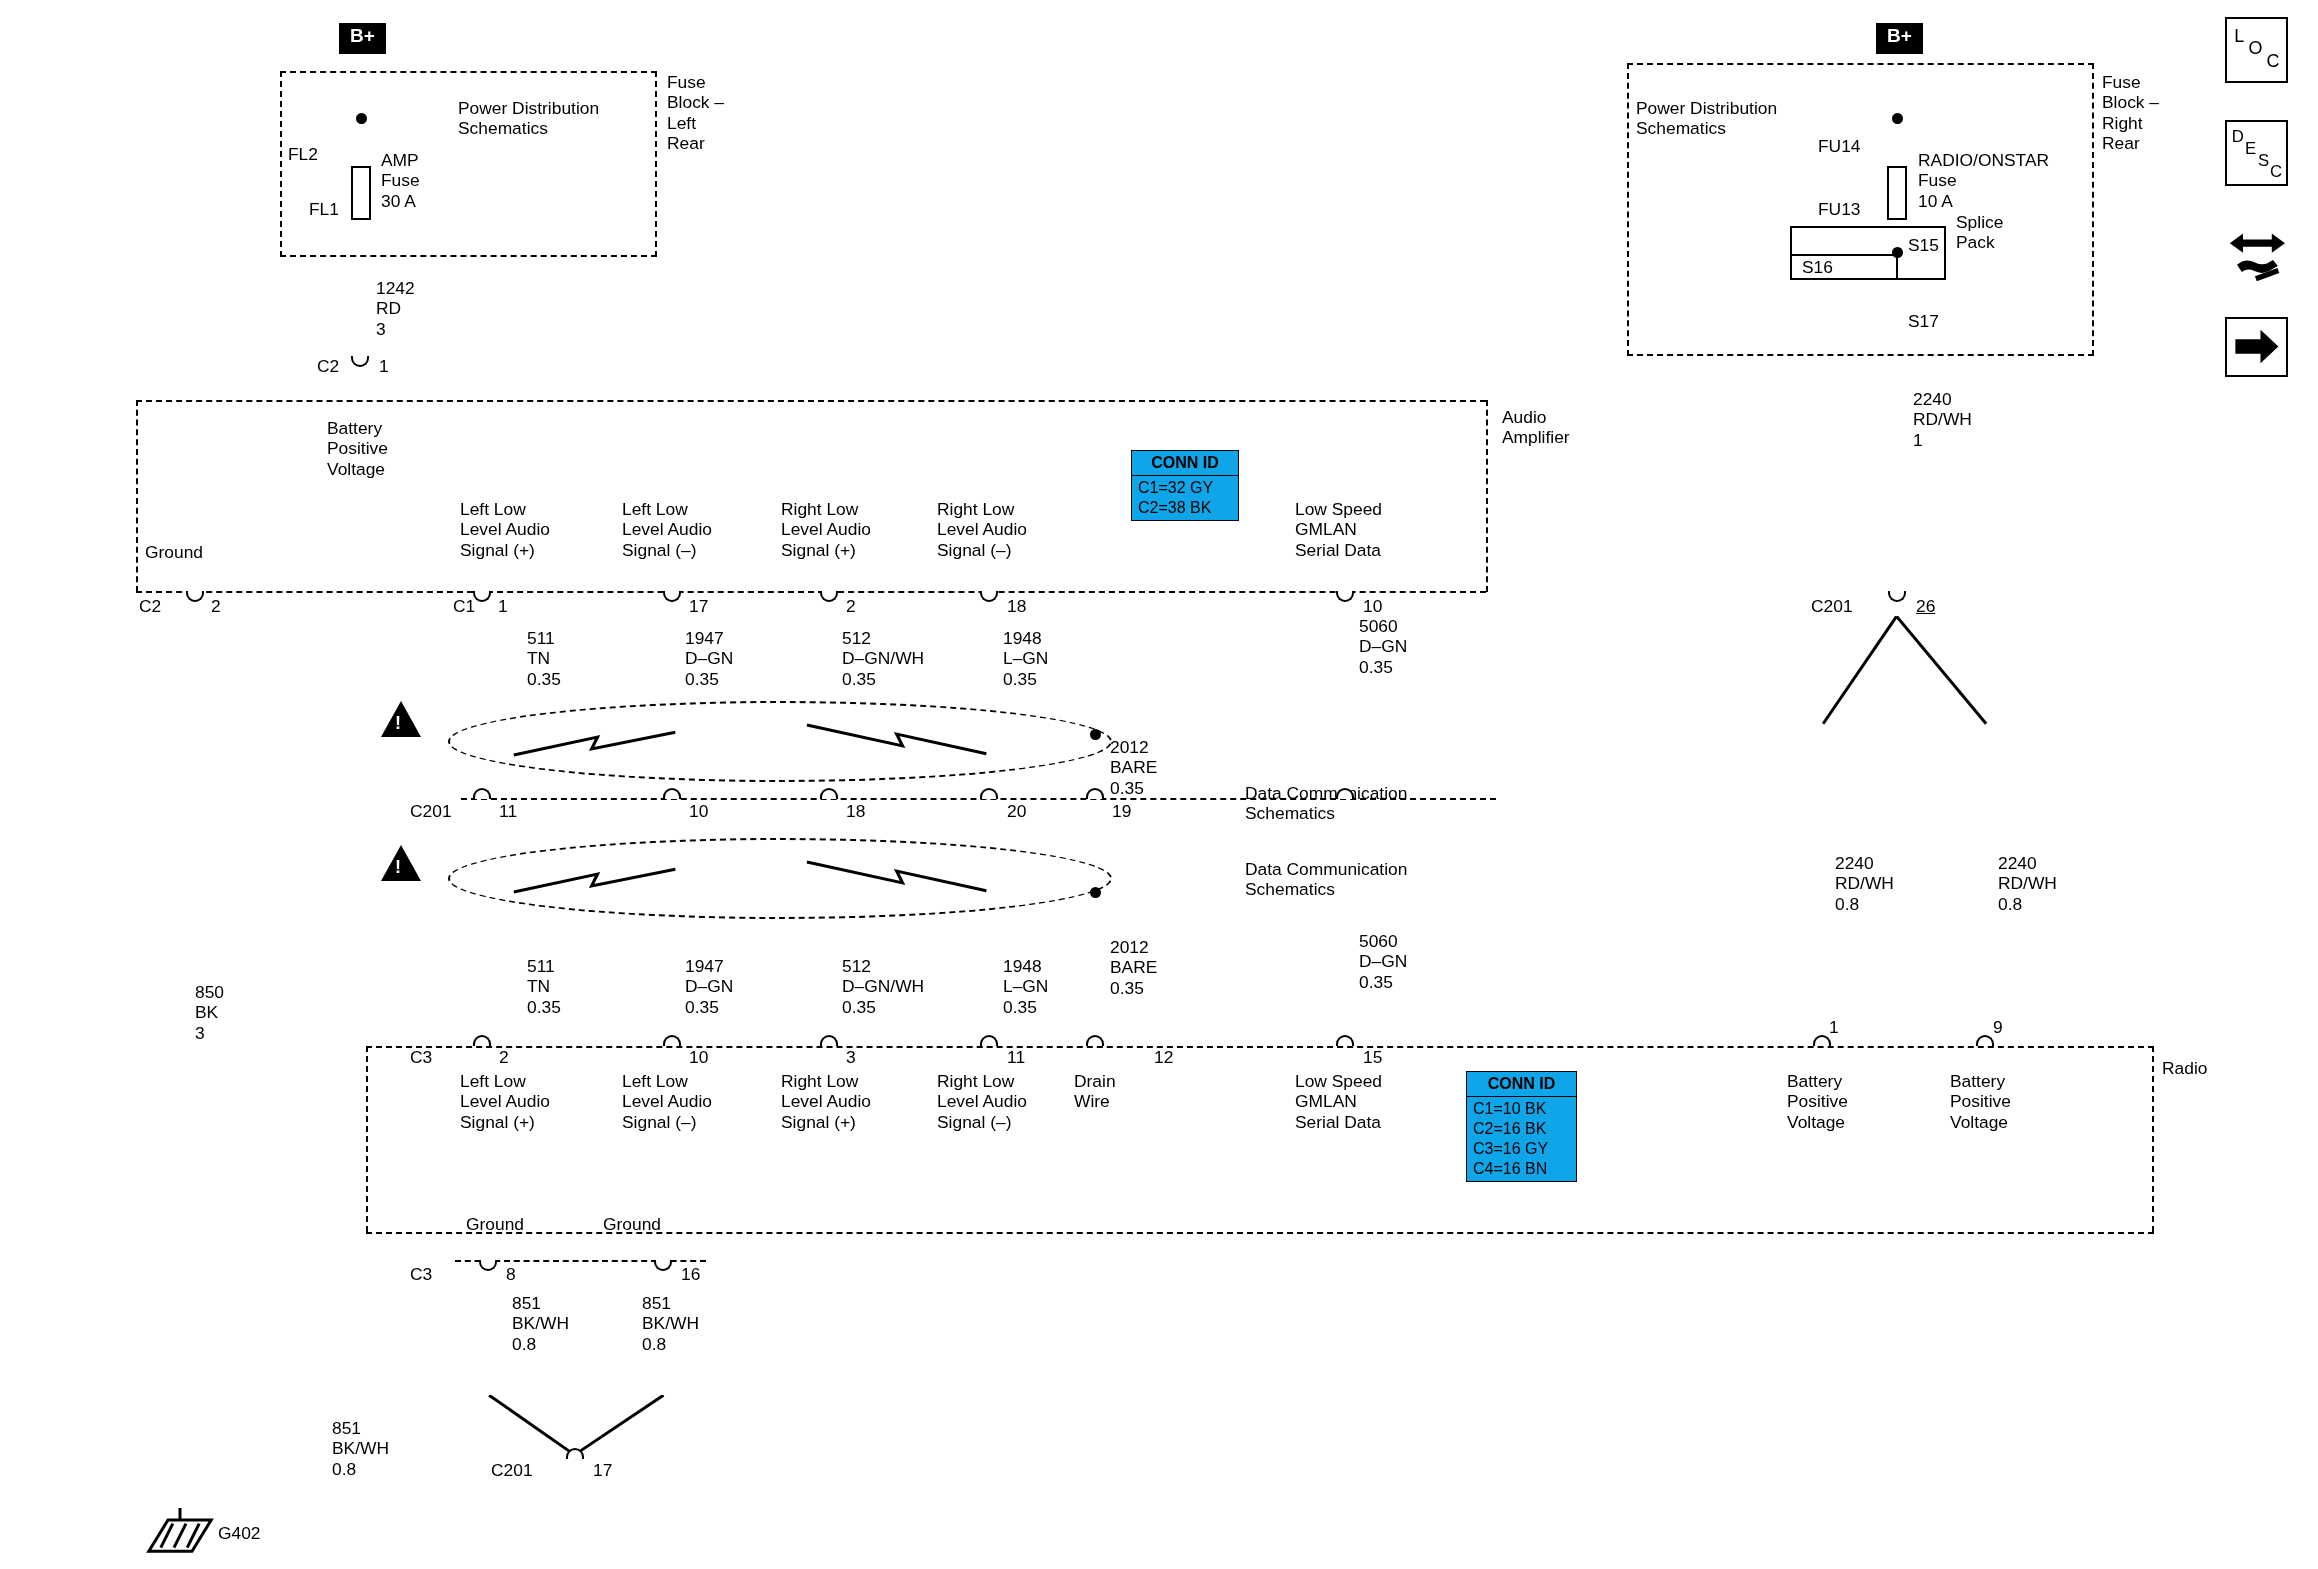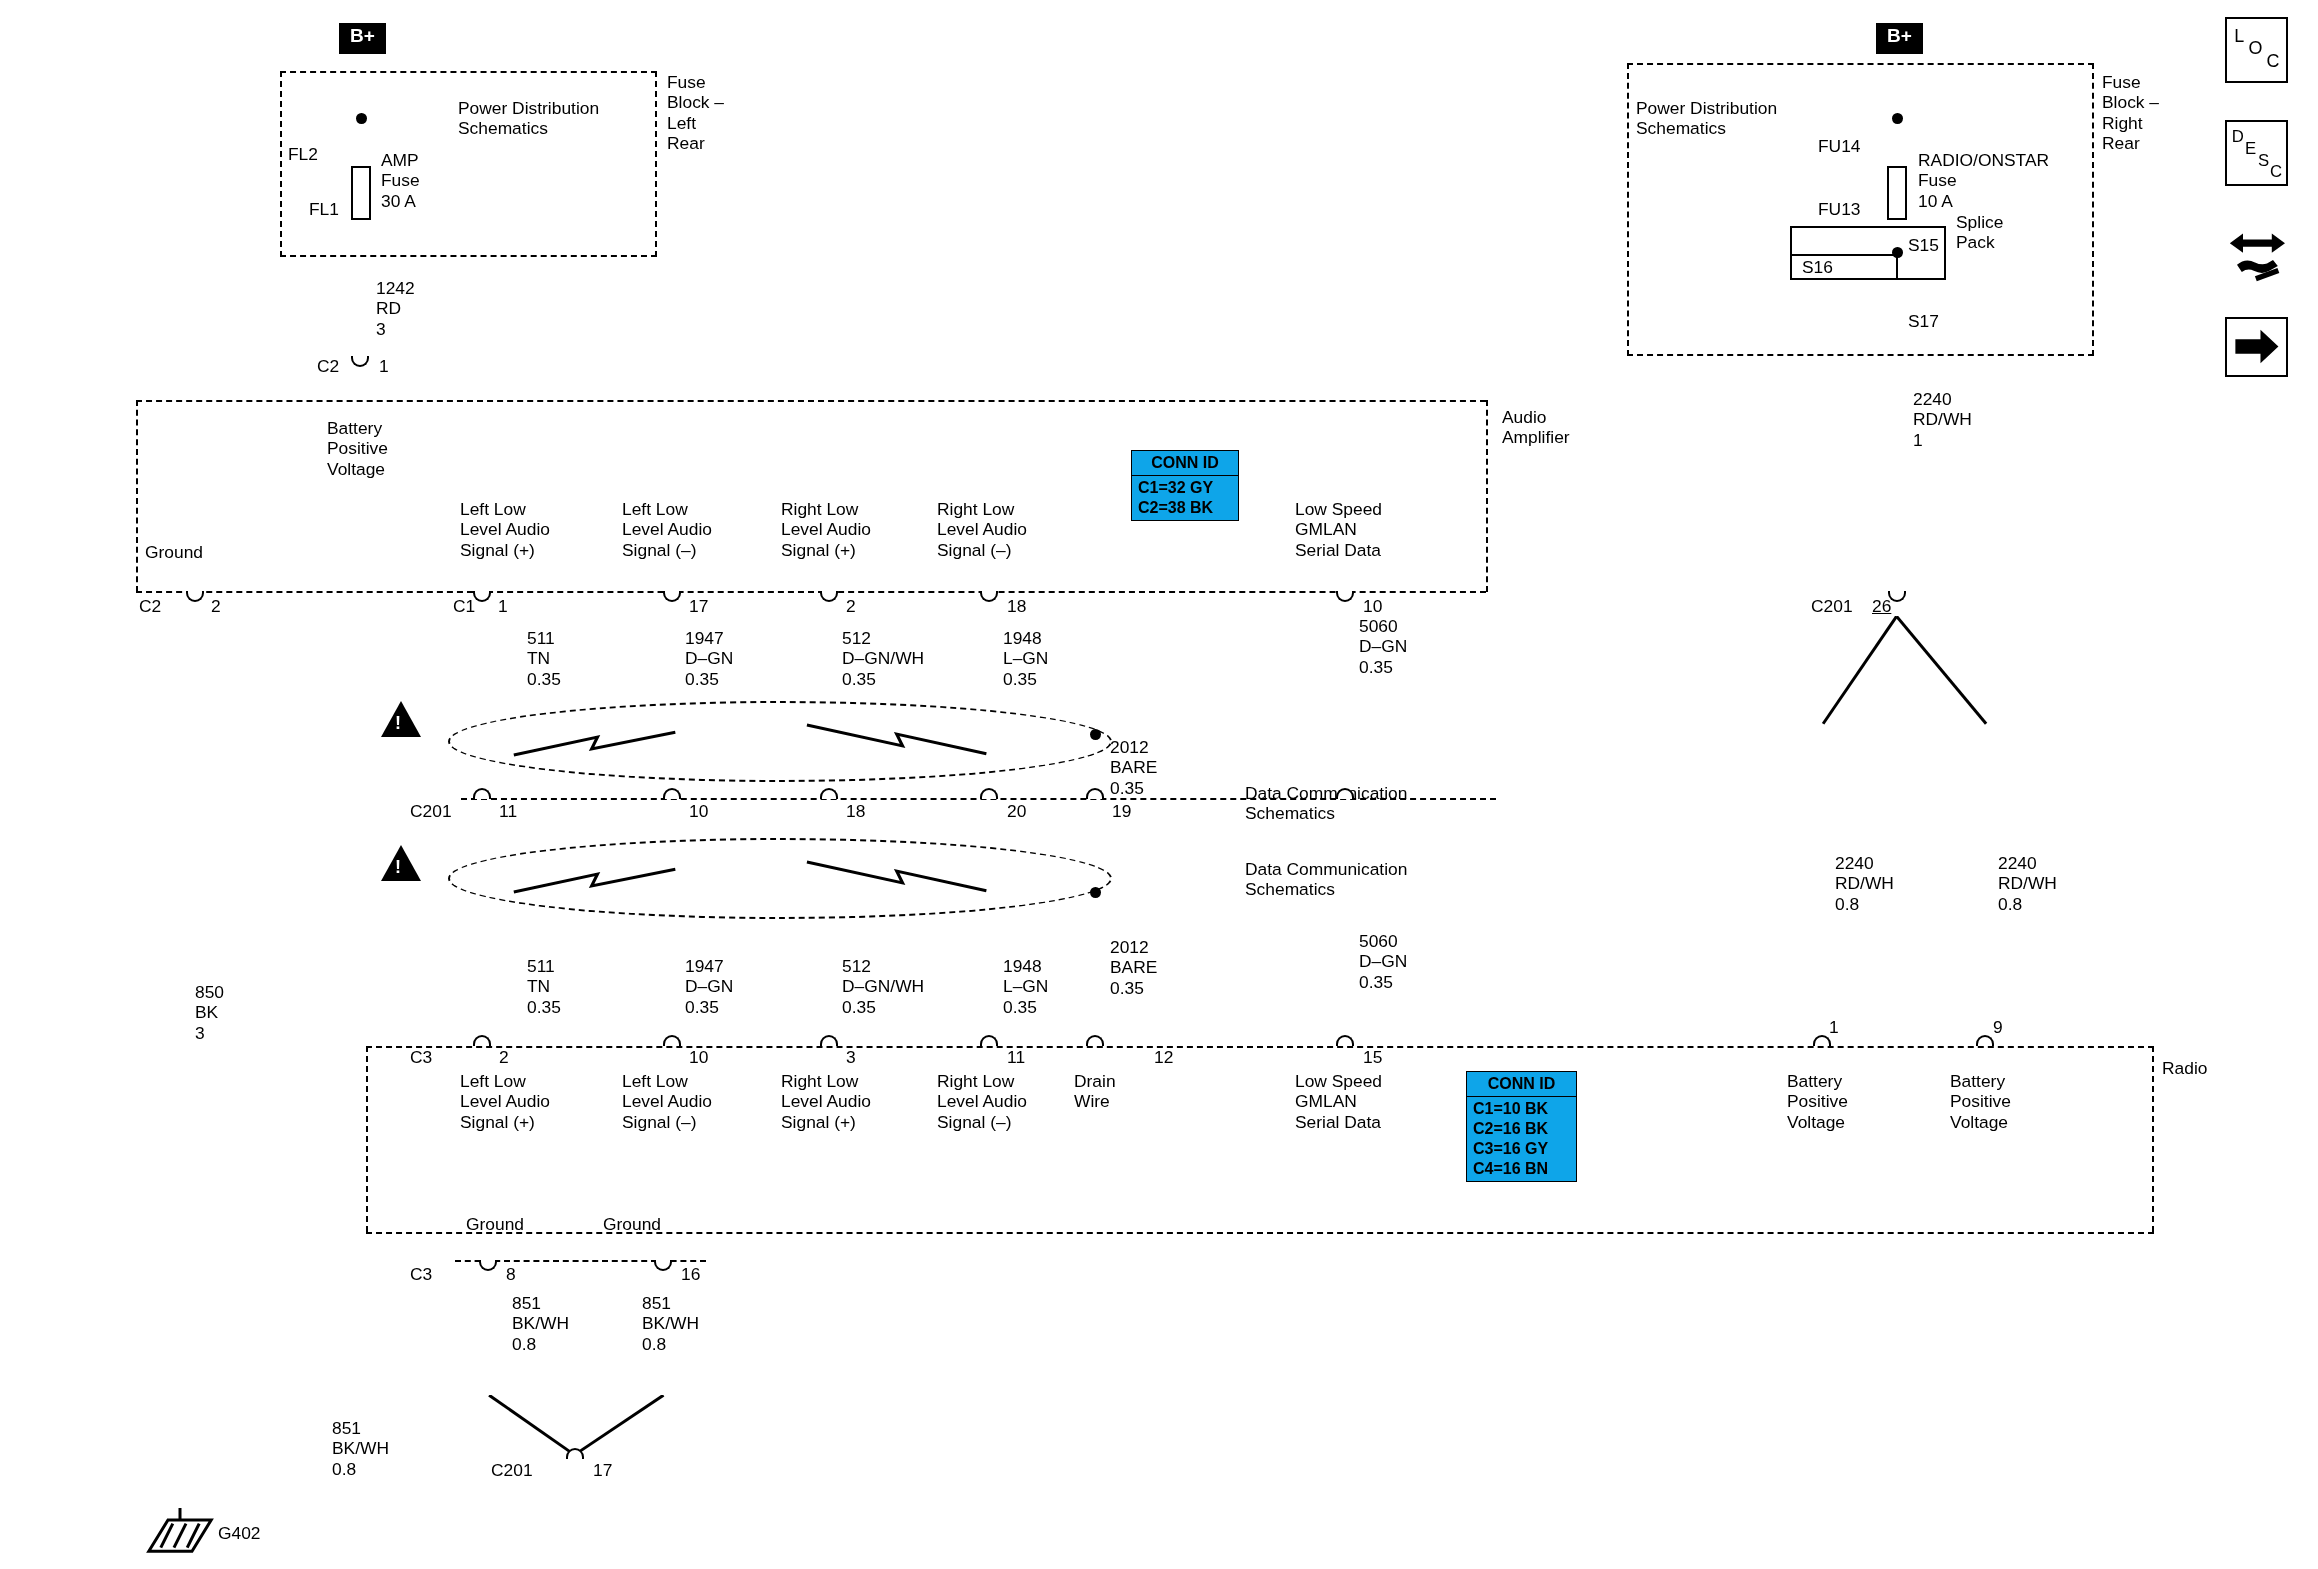--- a/index.html
+++ b/index.html
@@ -62,21 +62,20 @@
     position: absolute;
     border: 1.8px solid #000000;
     box-sizing: border-box;
     background: #0ea5e9;
     padding: 2.4px 6px;
   }
   .connid div {
     font-size: 16px;
     line-height: 20px;
     white-space: pre;
-    font-weight: bold;
   }
   .connid .hdr {
     font-weight: 700;
     text-align: center;
     border-bottom: 1.8px solid #000000;
     margin: 0 -6px 1.8px -6px;
     padding: 0 6px 1.8px 6px;
   }
   .pin {
     position: absolute;
@@ -469,21 +468,21 @@
   <div class="txt" style="left:1956px; top:212px;">Splice
 Pack</div>
   <div class="dot" style="left:1892px; top:247px;"></div>
 
   <div class="txt" style="left:1913px; top:389px;">2240
 RD/WH
 1</div>
 
   <div class="pin" style="left:1888px; top:591px;"></div>
   <div class="txt" style="left:1811px; top:596px;">C201</div>
-  <div class="txt" style="left:1872px; top:596px;text-decoration:underline;">26</div>
+  <div class="txt" style="left:1916px; top:596px;text-decoration:underline;">26</div>
 
   <div style="position:absolute; left:1807px; top:616px; width:203px; height:126px;">
     <svg width="203" height="126" viewBox="0 0 340 210">
       <line x1="150" y1="0" x2="27" y2="180" stroke="#000" stroke-width="5"></line>
       <line x1="150" y1="0" x2="300" y2="180" stroke="#000" stroke-width="5"></line>
     </svg>
   </div>
 
   <div class="txt" style="left:1835px; top:853px;">2240
 RD/WH

